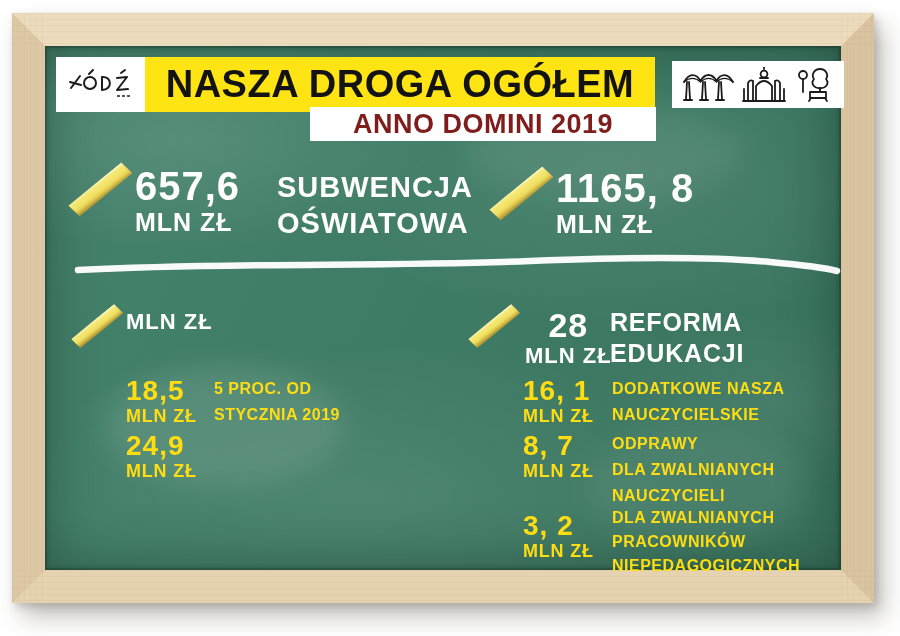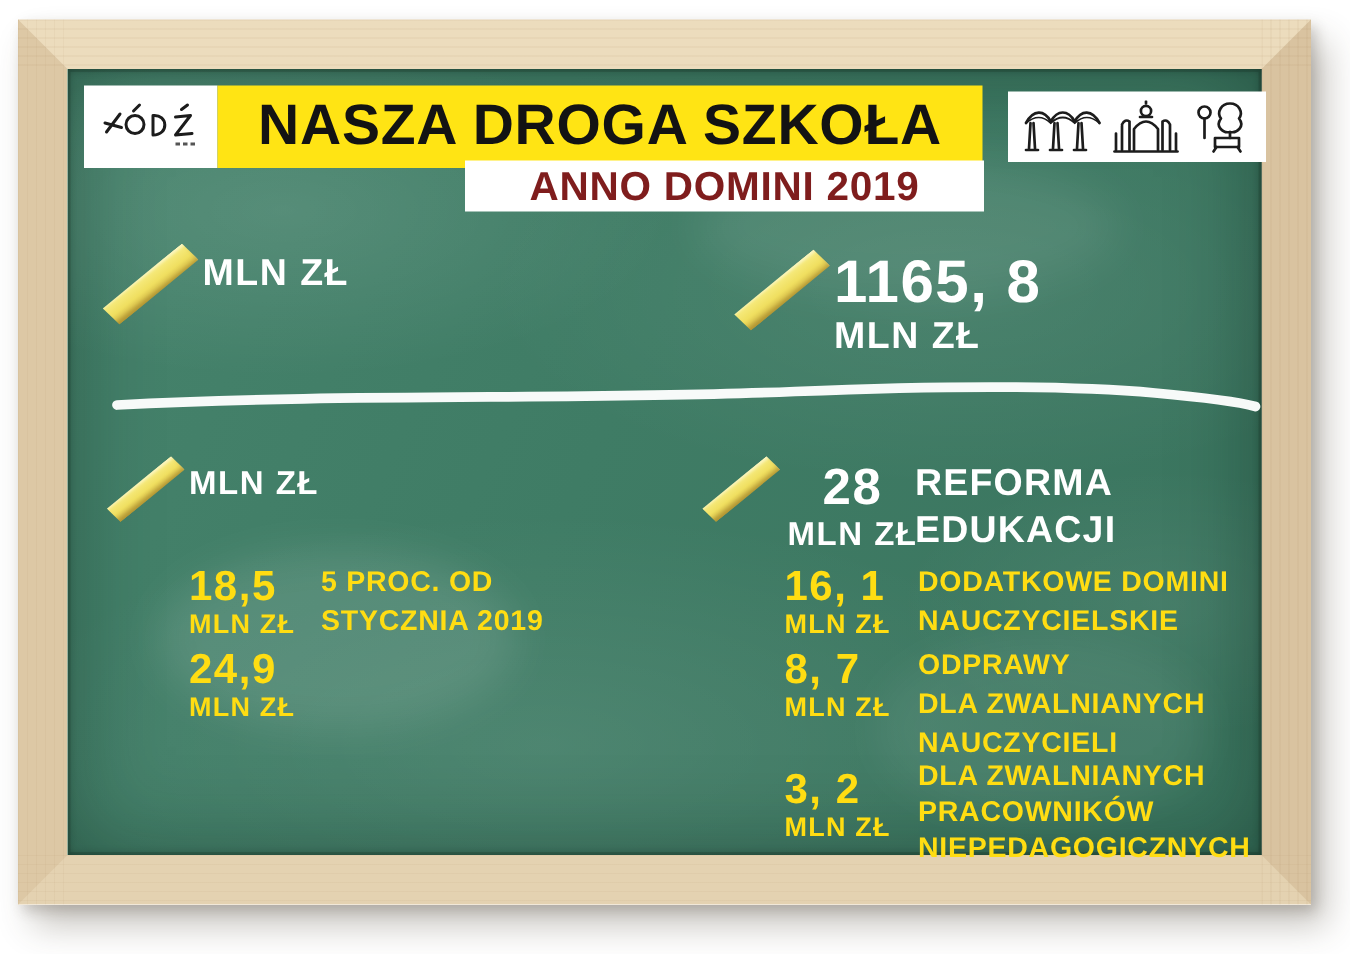--- a/index.html
+++ b/index.html
@@ -52,21 +52,21 @@
   .yellow{color:#ffdd12;}
   .pre{white-space:pre-line;}
   .big-v{font-size:40px;line-height:40px;font-weight:800;letter-spacing:1px;}
   .big-u{font-size:25px;line-height:27px;font-weight:800;letter-spacing:1px;margin-top:3px;}
   .big-l{font-size:29px;line-height:36px;font-weight:800;letter-spacing:1px;}
   .mid-v{font-size:34px;line-height:34px;font-weight:800;letter-spacing:1px;}
   .mid-u{font-size:22px;line-height:23px;font-weight:800;letter-spacing:1px;margin-top:2px;}
   .mid-l{font-size:25px;line-height:31px;font-weight:800;letter-spacing:.8px;}
   .sub-v{font-size:28px;line-height:28px;font-weight:800;letter-spacing:1px;}
   .sub-u{font-size:18px;line-height:19px;font-weight:800;letter-spacing:.8px;margin-top:2px;}
-  .sub-l{font-size:19px;line-height:26px;font-weight:800;letter-spacing:.5px;}
+  .sub-l{font-size:16px;line-height:26px;font-weight:800;letter-spacing:.5px;}
   svg{display:block;}
 </style>
 </head>
 <body>
 
 <div class="page">
 
   <div class="frame"></div>
   <div class="grain h abs" style="left:12px;top:13px;width:862px;height:33px;"></div>
   <div class="grain h abs" style="left:12px;top:570px;width:862px;height:33px;"></div>
@@ -90,21 +90,21 @@
       </g>
       <g fill="#555">
         <rect x="50" y="27" width="3" height="2"></rect>
           <rect x="55" y="27" width="3" height="2"></rect>
           <rect x="60" y="27" width="3" height="2"></rect>
       </g>
     </svg>
   </div>
 
   <div class="title-banner abs">
-    <span>NASZA DROGA SZKOŁA</span>
+    <span>NASZA DROGA OGÓŁEM</span>
   </div>
 
   <div class="subtitle-banner abs">
     <span>ANNO DOMINI 2019</span>
   </div>
 
   <div class="icons-box abs">
     <svg width="52" height="36" viewBox="0 0 52 36">
       <g stroke="#1c1c1c" stroke-width="1.8" fill="none" stroke-linecap="round">
         <path d="M2,15 C7,6 14,6 18.5,14 C23,6 30,6 34.5,14 C39,6 46,6 51,15"></path>
@@ -133,22 +133,25 @@
         <path d="M26,2 C20,2 17,8 20,12 C16,17 21,22 26,21 C31,22 36,17 32,12 C35,8 32,2 26,2"></path>
         <path d="M26,21 V25"></path>
         <rect x="16" y="25" width="16" height="6"></rect>
         <path d="M17,31 L15,34 M31,31 L33,34"></path>
       </g>
     </svg>
   </div>
 
   <div class="chalk abs" style="left:62px;top:182px;"></div>
   <div class="abs white" style="left:135px;top:166px;">
+    <div class="big-v">657,6</div>
     <div class="big-u">MLN ZŁ</div>
   </div>
+  <div class="abs white big-l pre" style="left:277px;top:169px;">SUBWENCJA
+OŚWIATOWA</div>
 
   <div class="chalk abs" style="left:483px;top:186px;"></div>
   <div class="abs white" style="left:556px;top:168px;">
     <div class="big-v">1165, 8</div>
     <div class="big-u">MLN ZŁ</div>
   </div>
 
   <svg class="abs" style="left:70px;top:250px;" width="775" height="30" viewBox="0 0 775 30">
     <path d="M8,20 C160,12 320,17 460,11 C560,7 645,7 700,12 C733,15 756,18 767,21" stroke="#ffffff" stroke-width="6.5" fill="none" stroke-linecap="round" opacity="0.96"></path>
   </svg>
@@ -175,21 +178,21 @@
     <div class="mid-v">28</div>
     <div class="mid-u">MLN ZŁ</div>
   </div>
   <div class="abs white mid-l pre" style="left:610px;top:307px;">REFORMA
 EDUKACJI</div>
 
   <div class="abs yellow" style="left:523px;top:377px;">
     <div class="sub-v">16, 1</div>
     <div class="sub-u">MLN ZŁ</div>
   </div>
-  <div class="abs yellow sub-l pre" style="left:612px;top:376px;">DODATKOWE DOMINI
+  <div class="abs yellow sub-l pre" style="left:612px;top:376px;">DODATKOWE NASZA
 NAUCZYCIELSKIE</div>
 
   <div class="abs yellow" style="left:523px;top:432px;">
     <div class="sub-v">8, 7</div>
     <div class="sub-u">MLN ZŁ</div>
   </div>
   <div class="abs yellow sub-l pre" style="left:612px;top:431px;">ODPRAWY
 DLA ZWALNIANYCH
 NAUCZYCIELI</div>
 

